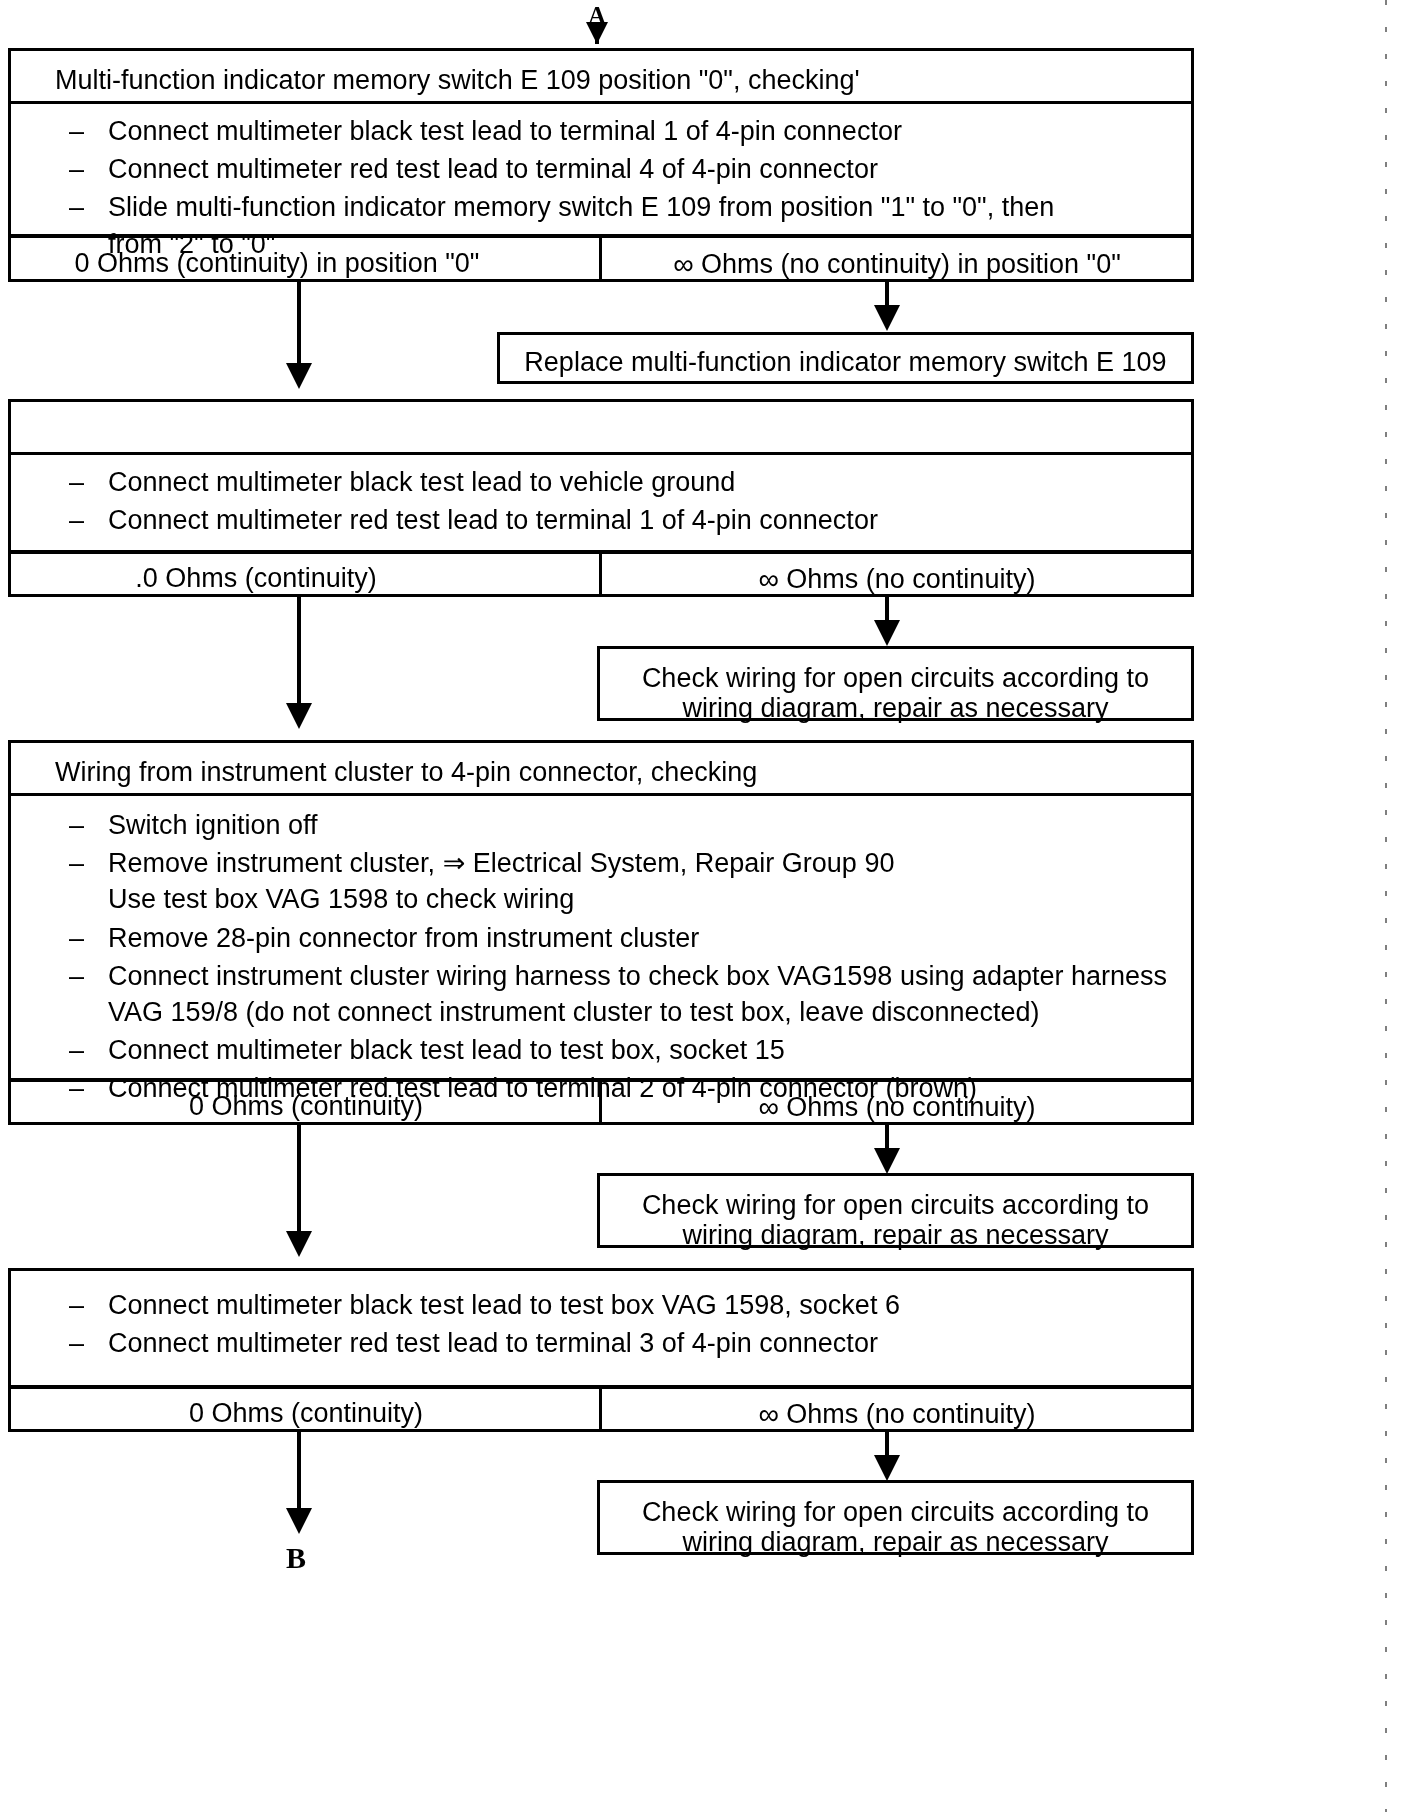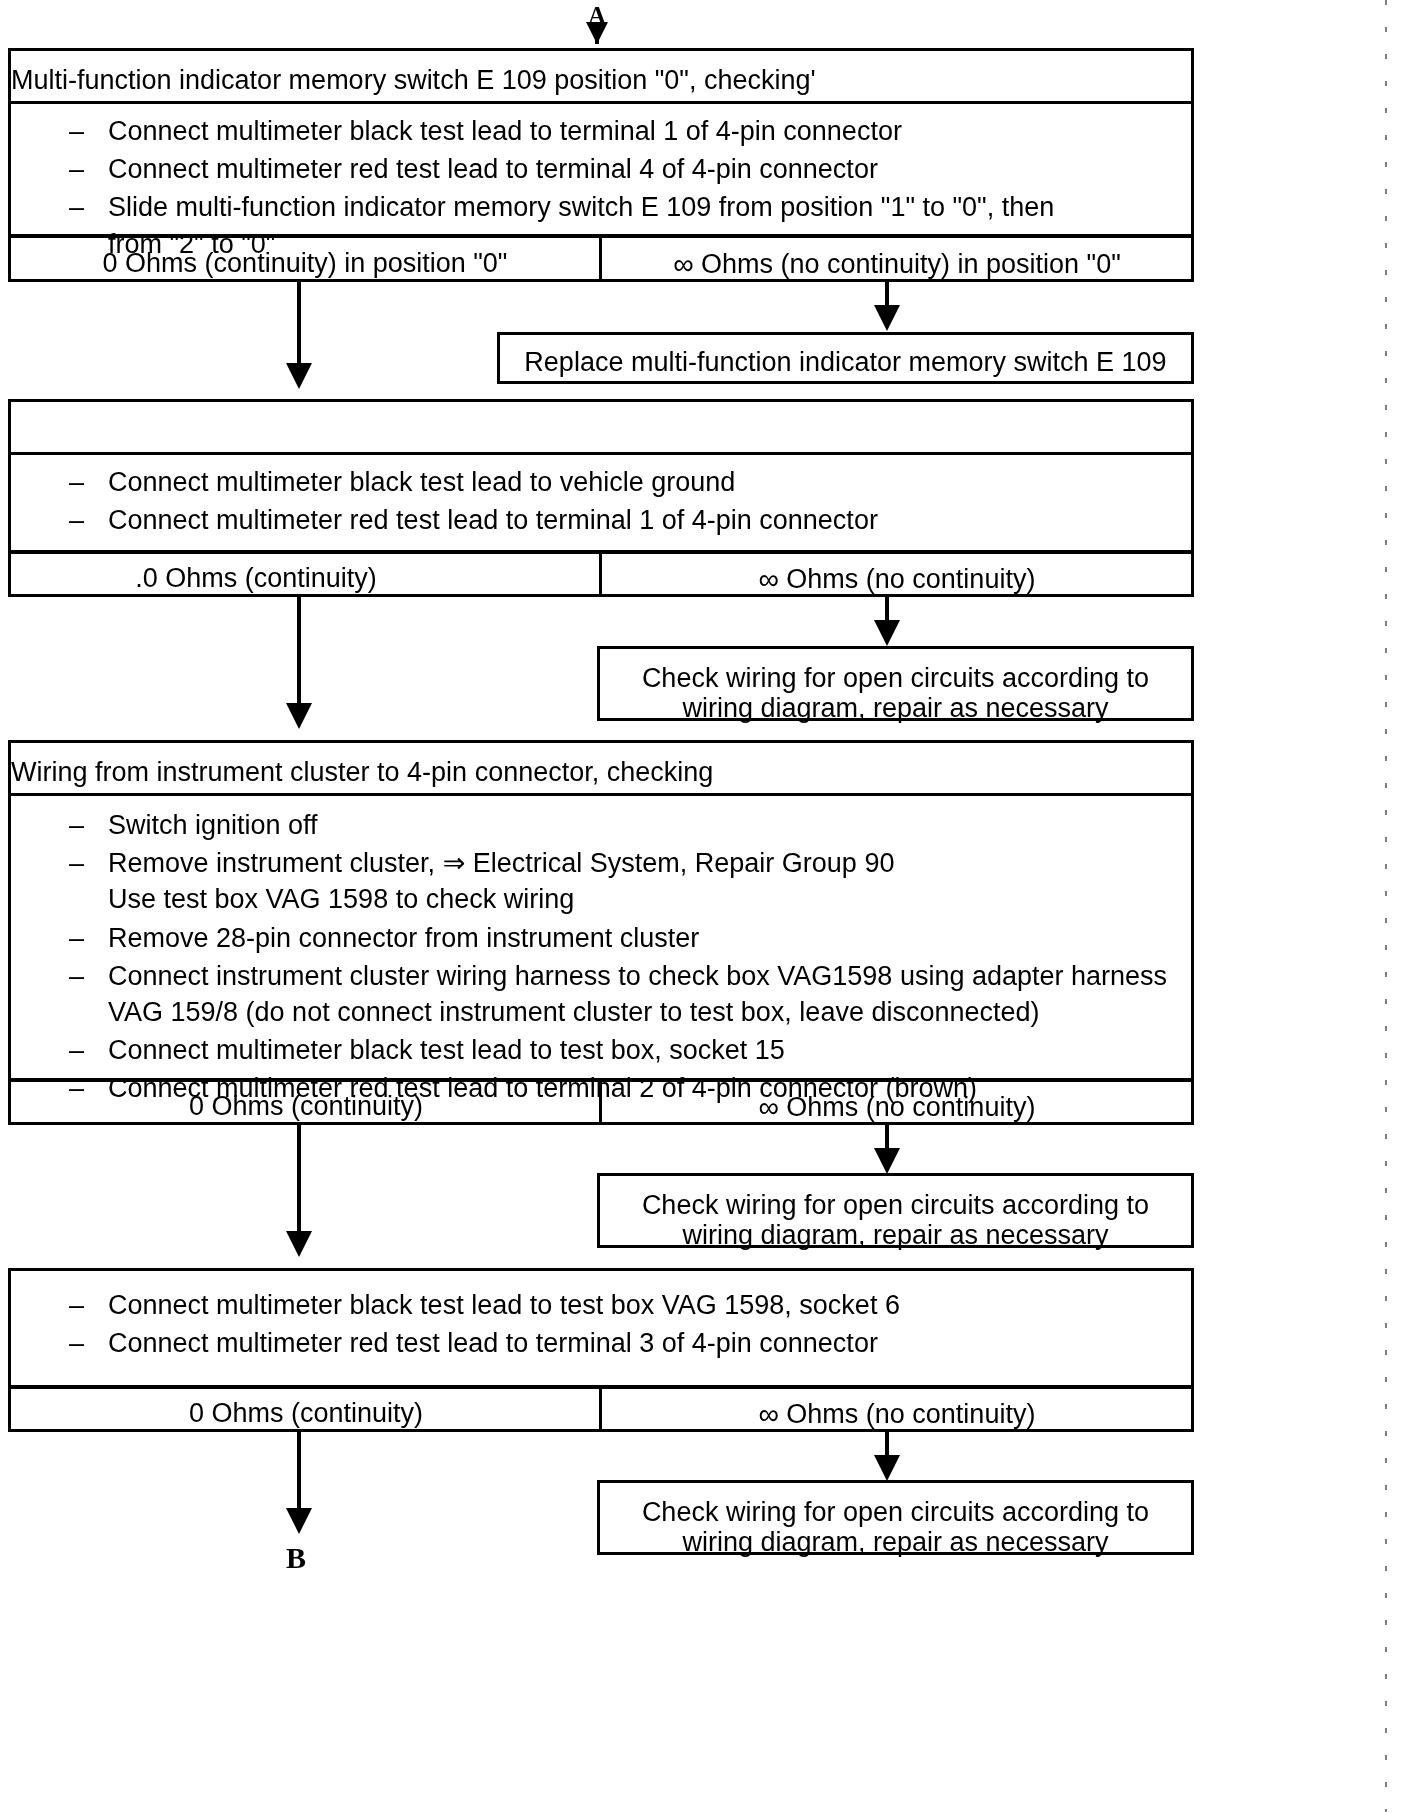--- a/index.html
+++ b/index.html
@@ -48,20 +48,21 @@
     border-right-width: 11px;
     border-top-width: 22px;
   }
 
   
   .title-row {
     position: absolute;
     left: 0; right: 0;
     font-size: 27px;
     line-height: 1.2;
+    padding-left: 44px;
     white-space: nowrap;
   }
   .bullets {
     position: absolute;
     left: 0; right: 0;
     font-size: 27px;
     line-height: 1.34;
   }
   .bullets .li {
     position: relative;
@@ -140,21 +141,21 @@
         <span>Connect multimeter red test lead to terminal 4 of 4-pin connector</span>
       </div>
       <div class="li">
         <span class="dash">–</span>
         <span>Slide multi-function indicator memory switch E 109 from position "1" to "0", then</span>
         <span class="cont">from "2" to "0"</span>
       </div>
     </div>
     <div class="hline" style="left:-3px; top:183px; width:1186px; height:4px;"></div>
     <div class="vline" style="left:588px; top:187px; height:44px; width:3px;"></div>
-    <div class="result-text" style="left:0; top:196px; width:532px;padding-left:28px;">0 Ohms (continuity) in position "0"</div>
+    <div class="result-text" style="left:0; top:196px; width:532px;">0 Ohms (continuity) in position "0"</div>
     <div class="result-text" style="left:592px; top:196px; width:588px;"><span class="inf">∞</span><span>Ohms (no continuity) in position "0"</span></div>
   </div>
 
   <div class="vline" style="left:297px; top:282px; height:100px;"></div>
   <div class="arrow-head" style="left:286px; top:363px;"></div>
 
   <div class="vline" style="left:885px; top:282px; height:42px;"></div>
   <div class="arrow-head" style="left:874px; top:305px;"></div>
 
   <div class="box" style="left:497px; top:332px; width:697px; height:52px;">

